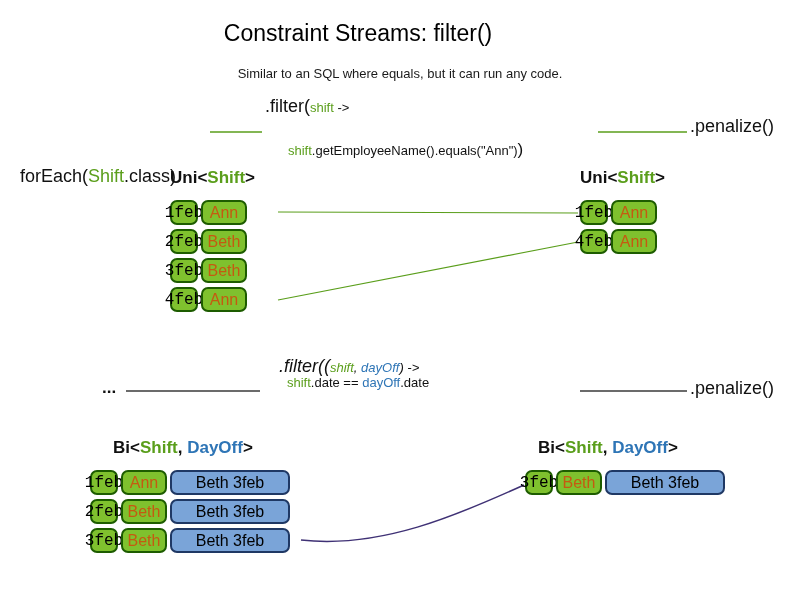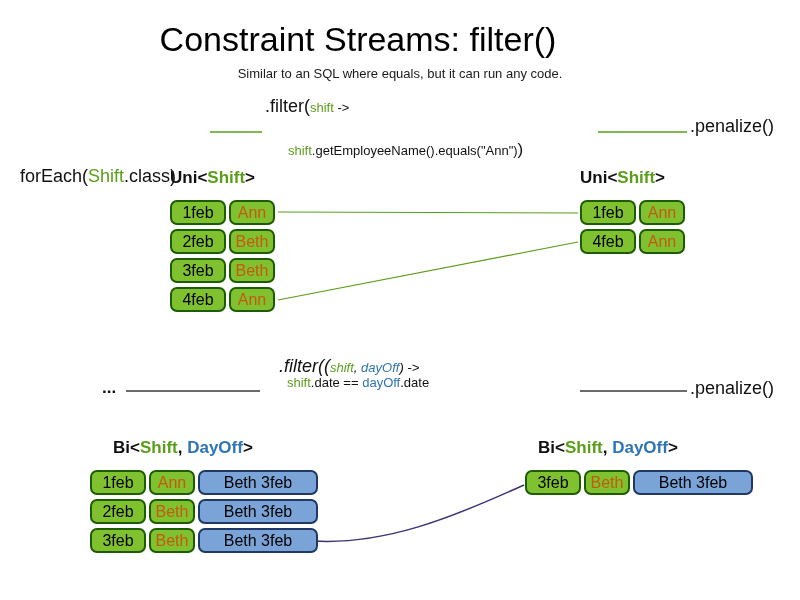--- a/index.html
+++ b/index.html
@@ -1,32 +1,32 @@
 <!DOCTYPE html>
 <html><head>
 <meta charset="utf-8">
 <style>
   html,body{margin:0;padding:0;background:#fff;}
   .slide{position:relative;width:800px;height:600px;background:#ffffff;overflow:hidden;
          font-family:"Liberation Sans", sans-serif;color:#111;}
   .abs{position:absolute;}
-  .title{left:0;top:20px;width:716px;text-align:center;font-size:34px;color:#000;}
+  .title{left:0;top:20px;width:716px;text-align:center;font-size:23px;color:#000;}
   .subtitle{left:0;top:66px;width:800px;text-align:center;font-size:13px;color:#1a1a1a;}
   .code{font-size:18px;white-space:nowrap;color:#111;}
   .code-sm{font-size:13px;}
   .code-close{font-size:17px;}
   .green{color:#5a9e1b;}
   .blue{color:#2e75b6;}
   .label{font-size:17px;white-space:nowrap;color:#111;font-weight:bold;}
   .table{display:flex;flex-direction:column;gap:4px;}
   .trow{display:flex;gap:3px;}
   .cell{height:25px;box-sizing:border-box;border:2px solid #1d5c00;border-radius:7px;
         background:#7fc12e;display:flex;align-items:center;justify-content:center;
         font-size:16px;color:#000;}
-  .cell.date{width:56px;}
+  .cell.date{width:28px;font-family:Liberation Mono, monospace;}
   .cell.name{width:46px;color:#c55a11;}
   .cell.pair{width:120px;background:#7aa4d8;border-color:#1f3864;color:#000;}
   .connectors{left:0;top:0;pointer-events:none;}
 </style>
 </head>
 <body>
 
 <div class="slide">
 
   <div class="abs title">Constraint Streams: filter()</div>

